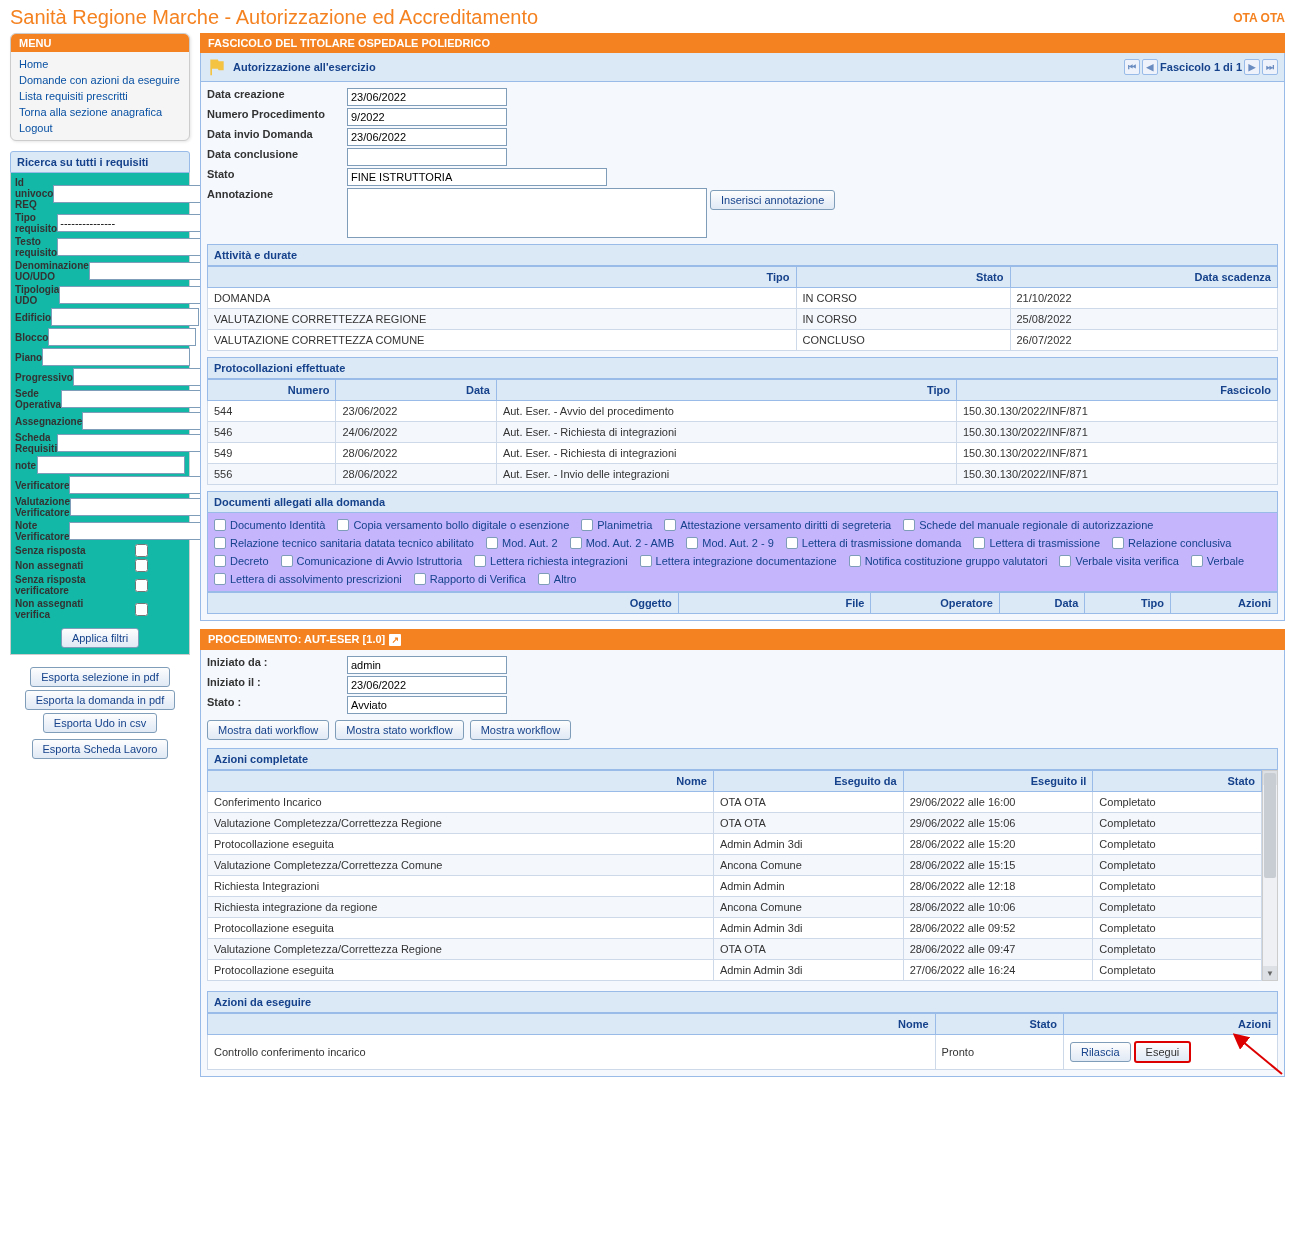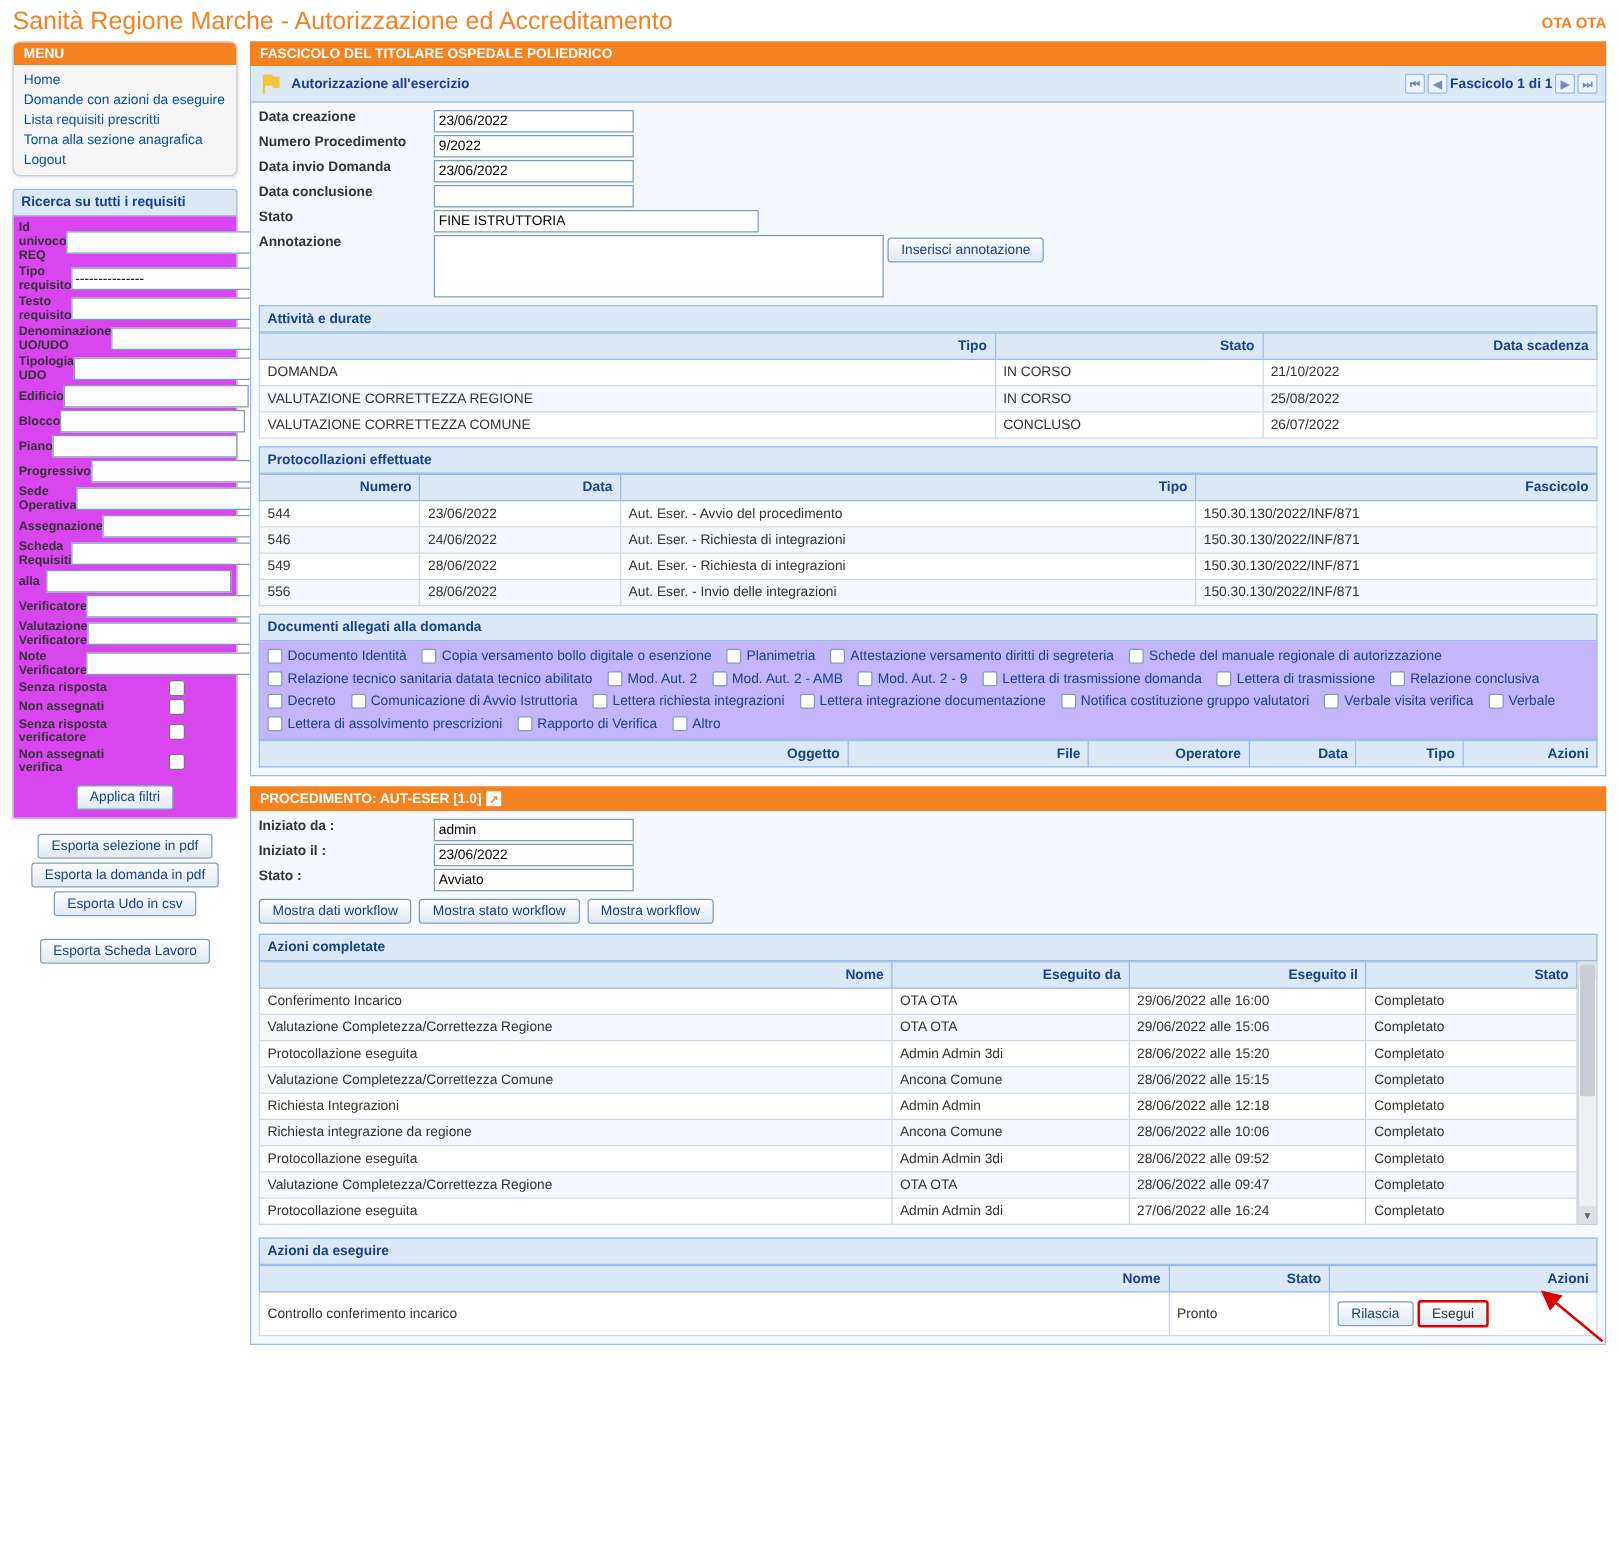--- a/index.html
+++ b/index.html
@@ -9,21 +9,21 @@
 .topbar h1{font-size:20px;font-weight:normal;color:#F58220}
 .userlabel{color:#F58220;font-weight:bold;font-size:12px}
 .main{display:flex;gap:10px}
 .leftcol{width:180px;flex-shrink:0}
 .rightcol{flex:1}
 .menubox{border:1px solid #ccc;border-radius:6px;background:#f5f5f5;margin-bottom:10px;box-shadow:1px 1px 3px rgba(0,0,0,0.1)}
 .menuhdr{background:#F58220;color:#fff;font-weight:bold;padding:3px 8px;border-radius:5px 5px 0 0;font-size:11px}
 .menubox ul{list-style:none;padding:4px 8px}
 .menubox li a{color:#0951a3;text-decoration:none;display:block;padding:2px 0;font-size:11px}
 .searchhdr{background:#dbe8f6;color:#15428b;font-weight:bold;padding:4px 6px;border:1px solid #99bbe8;border-radius:3px 3px 0 0;font-size:11px}
-.searchbox{border:1px solid #ccc;border-top:none;padding:4px;background:#d946ef}
+.searchbox{border:1px solid #ccc;border-top:none;padding:4px;background:#14b8a6}
 .srow{display:flex;align-items:center;margin-bottom:2px}
 .srow label{width:100px;font-size:10px;color:#333;font-weight:bold}
 .srow input[type=text],.srow .combo{flex:1;height:18px;border:1px solid #7f9db9;font-size:11px;padding:0 2px;background:#fff}
 .srow input[type=checkbox]{margin-left:20px}
 .btnrow{text-align:center;margin-top:6px}
 .btn{background:linear-gradient(#fdfdfd,#e0e9f5);border:1px solid #7f9db9;border-radius:3px;padding:3px 10px;font-size:11px;color:#15428b;cursor:pointer;margin:2px 0}
 .btn.red{border:2px solid #d00;color:#333}
 .panel-orange{background:#F58220;color:#fff;font-weight:bold;padding:4px 8px;font-size:11px}
 .panel-body{border:1px solid #99bbe8;border-top:none;padding:6px;background:#f5f9fe;margin-bottom:8px}
 .blueband{display:flex;justify-content:space-between;align-items:center;background:#dbe8f6;border-bottom:1px solid #99bbe8;padding:4px 6px;margin:-6px -6px 6px -6px;color:#15428b;font-weight:bold}
@@ -135,21 +135,21 @@
             </div>
             <div class="srow">
               <label>Assegnazione</label>
               <input type="text" style="">
             </div>
             <div class="srow">
               <label>Scheda Requisiti</label>
               <input type="text" style="">
             </div>
             <div class="srow">
-              <label>alla</label>
+              <label>note</label>
               <input type="text" style="">
             </div>
             <div class="srow">
               <label>Verificatore</label>
               <input type="text" style="">
             </div>
             <div class="srow">
               <label>Valutazione Verificatore</label>
               <input type="text" style="">
             </div>
@@ -173,21 +173,21 @@
               <label>Non assegnati verifica</label>
               <input type="checkbox" style="">
             </div>
           </div>
         <div class="btnrow"><button class="btn">Applica filtri</button></div>
       </div>
       <div id="export-buttons" style="text-align:center;margin-top:12px">
           <button class="btn" style="display: block; margin: 3px auto;">Esporta selezione in pdf</button>
           <button class="btn" style="display: block; margin: 3px auto;">Esporta la domanda in pdf</button>
           <button class="btn" style="display: block; margin: 3px auto;">Esporta Udo in csv</button>
-          <button class="btn" style="display: block; margin: 18px auto; text-align: right;">Esporta Scheda Lavoro</button>
+          <button class="btn" style="display: block; margin: 6px auto; text-align: right;">Esporta Scheda Lavoro</button>
         </div>
     </div>
 
     <div class="rightcol">
       <div class="panel-orange">FASCICOLO DEL TITOLARE OSPEDALE POLIEDRICO</div>
       <div class="panel-body">
         <div class="blueband">
           <span style="display:flex;align-items:center">
             <span class="icon-flag"><svg viewBox="0 0 24 24">
                   <path fill="#f5c342" d="M4 2v20h2v-8h7l1 2h6V5h-6l-1-2H4z"></path>

